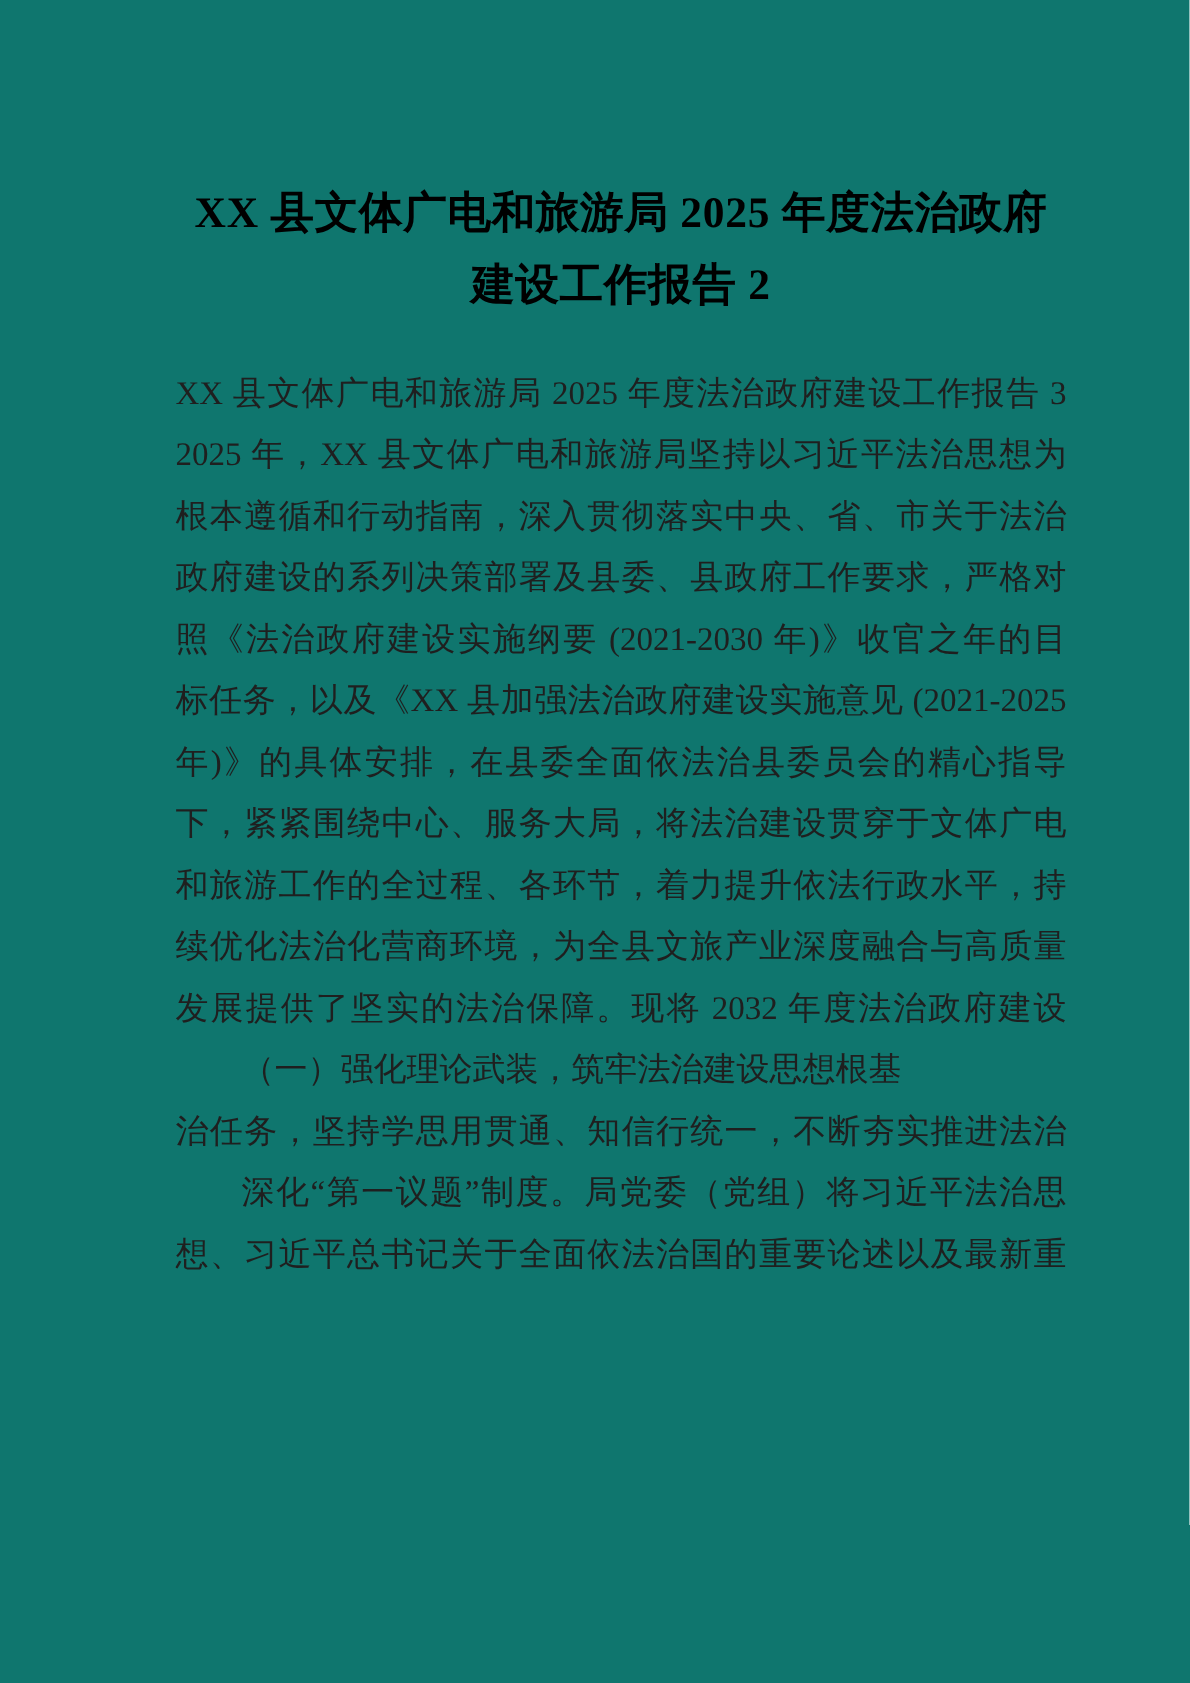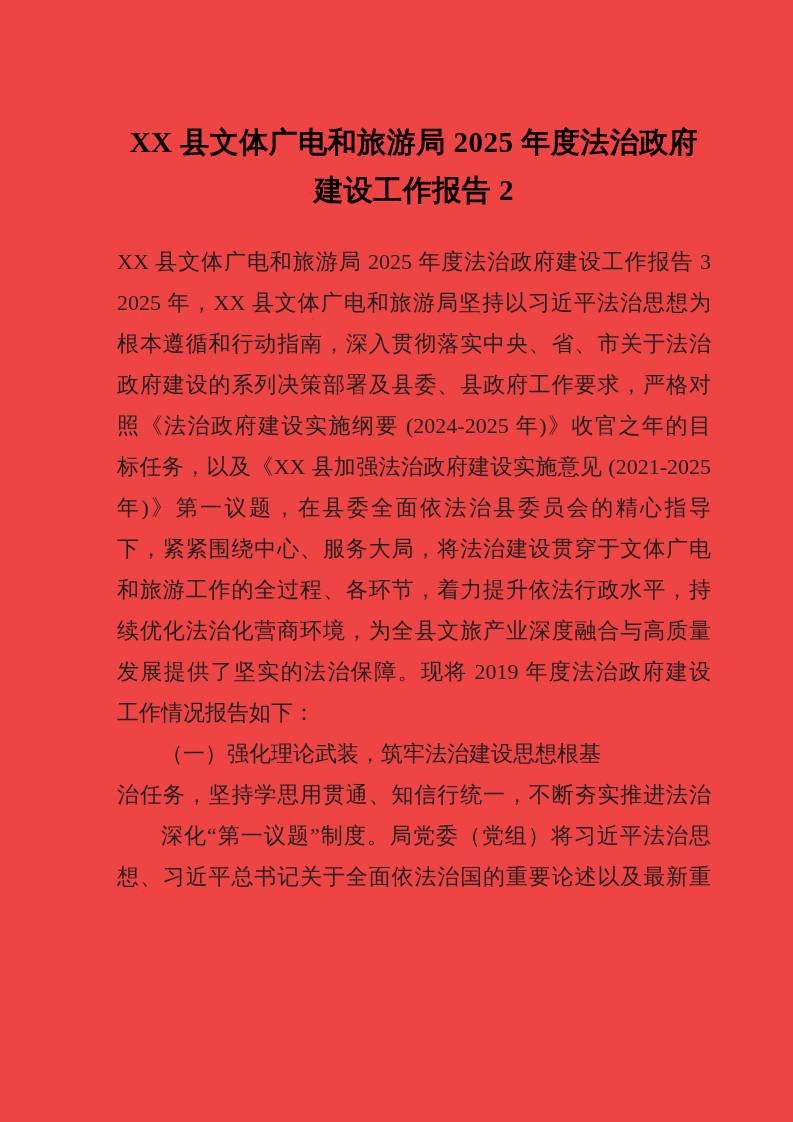--- a/index.html
+++ b/index.html
@@ -4,21 +4,21 @@
 <style>
   html, body {
     margin: 0;
     padding: 0;
     background: #ffffff;
   }
   .page {
     position: relative;
     width: 793px;
     height: 1122px;
-    background: #ef4444;
+    background: #0f766e;
     overflow: hidden;
     font-family: "Liberation Serif", "DejaVu Serif", serif;
     box-sizing: border-box;
     padding: 118px 82px 0 117px;
   }
   .doc-title {
     color: #000000;
     font-size: 29px;
     font-weight: 700;
     line-height: 48px;
@@ -52,27 +52,26 @@
   <div class="doc-title">
     <div>XX 县文体广电和旅游局 2025 年度法治政府</div>
     <div>建设工作报告 2</div>
   </div>
 
   <div class="doc-body">
     <div class="bline fill">XX 县文体广电和旅游局 2025 年度法治政府建设工作报告 3</div>
     <div class="bline fill">2025 年，XX 县文体广电和旅游局坚持以习近平法治思想为</div>
     <div class="bline fill">根本遵循和行动指南，深入贯彻落实中央、省、市关于法治</div>
     <div class="bline fill">政府建设的系列决策部署及县委、县政府工作要求，严格对</div>
-    <div class="bline fill">照《法治政府建设实施纲要 (2024-2025 年)》收官之年的目</div>
+    <div class="bline fill">照《法治政府建设实施纲要 (2021-2030 年)》收官之年的目</div>
     <div class="bline fill">标任务，以及《XX 县加强法治政府建设实施意见 (2021-2025</div>
-    <div class="bline fill">年)》第一议题，在县委全面依法治县委员会的精心指导</div>
+    <div class="bline fill">年)》的具体安排，在县委全面依法治县委员会的精心指导</div>
     <div class="bline fill">下，紧紧围绕中心、服务大局，将法治建设贯穿于文体广电</div>
     <div class="bline fill">和旅游工作的全过程、各环节，着力提升依法行政水平，持</div>
     <div class="bline fill">续优化法治化营商环境，为全县文旅产业深度融合与高质量</div>
-    <div class="bline fill">发展提供了坚实的法治保障。现将 2019 年度法治政府建设</div>
-    <div class="bline">工作情况报告如下：</div>
+    <div class="bline fill">发展提供了坚实的法治保障。现将 2032 年度法治政府建设</div>
     <div class="bline indent">（一）强化理论武装，筑牢法治建设思想根基</div>
     <div class="bline fill">治任务，坚持学思用贯通、知信行统一，不断夯实推进法治</div>
     <div class="bline indent fill">深化“第一议题”制度。局党委（党组）将习近平法治思</div>
     <div class="bline fill">想、习近平总书记关于全面依法治国的重要论述以及最新重</div>
   </div>
 
 </div>
 
 </body></html>

